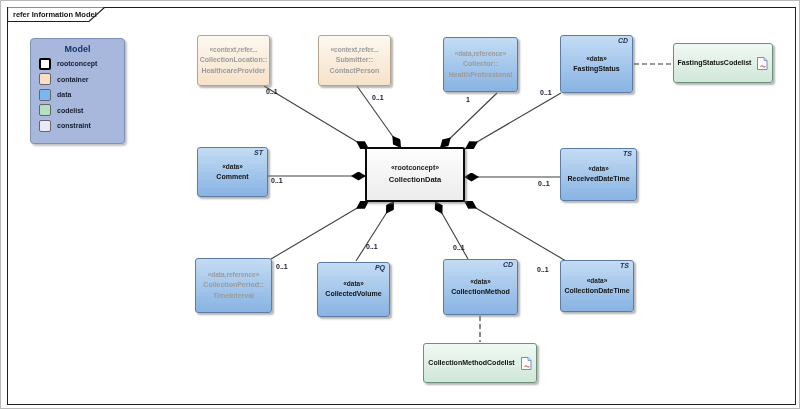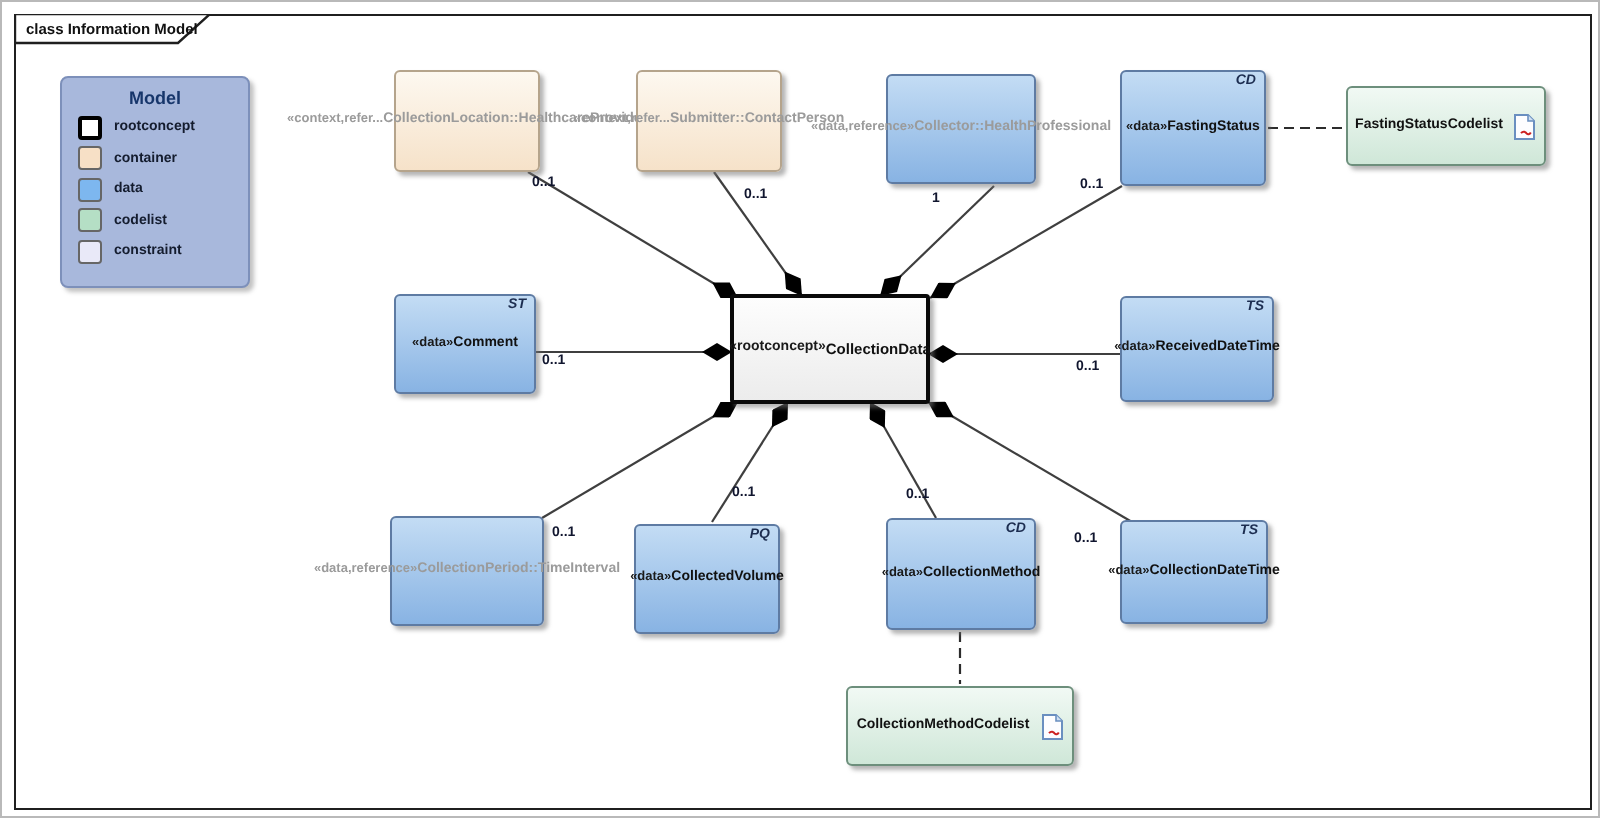--- a/index.html
+++ b/index.html
@@ -20,21 +20,21 @@
   .sw-container{background:#f7e0c6;}
   .sw-data{background:#7db7ef;}
   .sw-codelist{background:#b5dfc5;}
   .sw-constraint{background:#e9e9f8;}
   .lg-label{font-size:7px;font-weight:600;color:#141c2e;}
   
   #edges{position:absolute;left:0;top:0;width:800px;height:409px;pointer-events:none;}
   .edge{stroke:#3f3f3f;stroke-width:1.1;}
   .edge-dash{stroke:#2c2c2c;stroke-width:1.1;stroke-dasharray:5 3;}
   
-  .node{position:absolute;border-radius:3px;box-sizing:border-box;display:flex;flex-direction:row;
+  .node{position:absolute;border-radius:3px;box-sizing:border-box;display:flex;flex-direction:column;
         justify-content:center;align-items:center;text-align:left;
         box-shadow:2px 2px 2px rgba(120,120,120,.55);}
   .blue{background:linear-gradient(180deg,#c3dcf4 0%,#88b3e3 100%);border:1px solid #5e7ba3;}
   .tan{background:linear-gradient(180deg,#fdf8f0 0%,#f6e2c9 100%);border:1px solid #b5a48c;}
   .green{background:linear-gradient(180deg,#f1f9f4 0%,#cfe7d8 100%);border:1px solid #6d8f7c;}
   .rootbox{background:linear-gradient(180deg,#fdfdfd 0%,#ececec 100%);border:2.2px solid #0a0a0a;border-radius:2px;}
   .node .st{font-size:6.5px;font-weight:700;color:#1a1a1a;line-height:1.55;}
   .node .q,.node .nm{font-size:7px;font-weight:700;color:#111;line-height:1.55;}
   .node.gray .st,.node.gray .q,.node.gray .nm{color:#9b9b9b;}
   .badge{position:absolute;top:1px;right:4px;font-size:7px;font-style:italic;font-weight:700;color:#1c2d50;}
@@ -74,21 +74,21 @@
 <body>
 
 <div id="canvas">
 
   <div id="frame"></div>
 
   <div id="tab">
     <svg width="110" height="16">
       <path d="M0.5,0 L98,0 L82,14.5 L0.5,14.5 Z" fill="#ffffff" stroke="#1f1f1f" stroke-width="1.2"></path>
     </svg>
-    <span class="tab-label">class Information Model</span>
+    <span class="tab-label">refer Information Model</span>
   </div>
 
   <svg id="edges">
     <defs>
       <marker id="dia" markerUnits="userSpaceOnUse" markerWidth="15" markerHeight="9" refX="15" refY="4.5" orient="auto">
         <path d="M0,4.5 L7.5,0 L15,4.5 L7.5,9 Z" fill="#000"></path>
       </marker>
     </defs>
     <line class="edge" x1="264" y1="86" x2="369" y2="149" marker-end="url(#dia)"></line>
     <line class="edge" x1="357" y1="86" x2="401" y2="148" marker-end="url(#dia)"></line>

